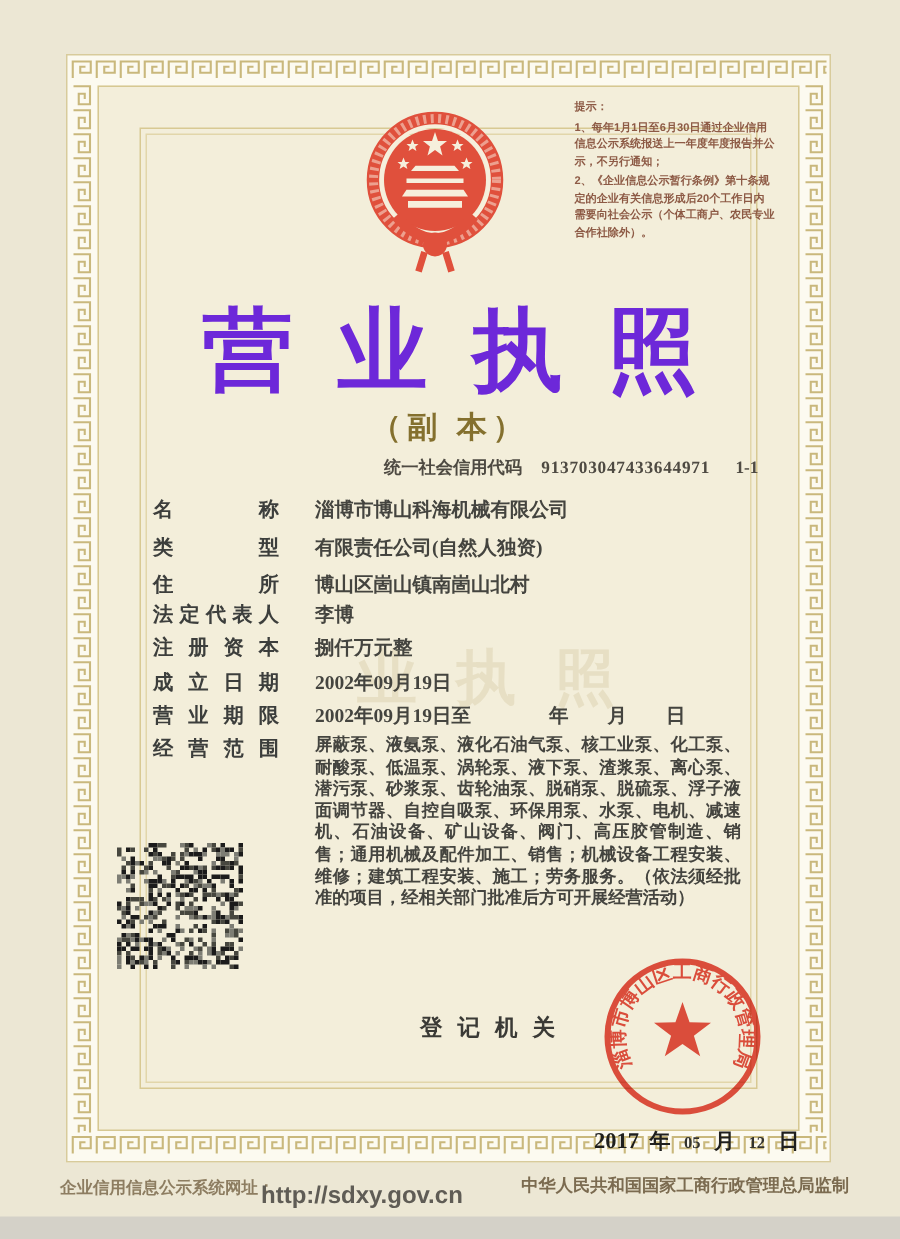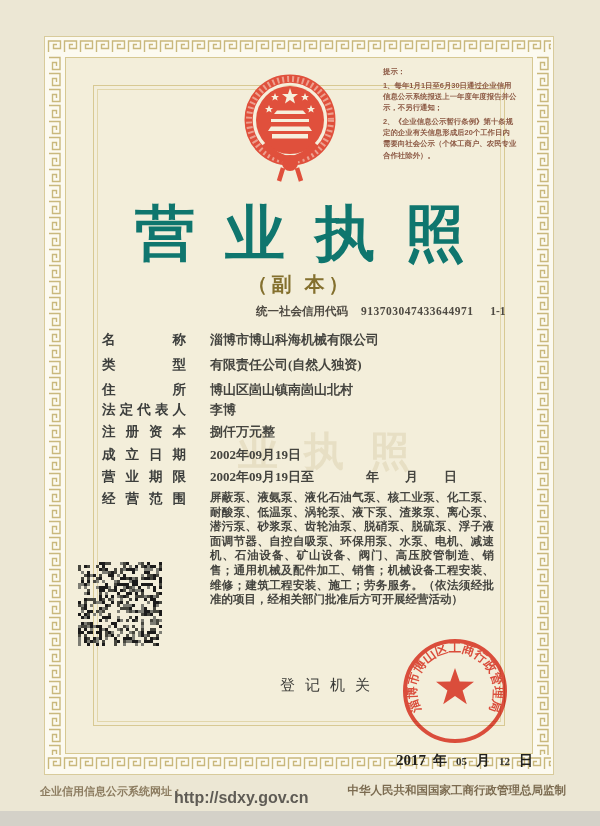--- a/index.html
+++ b/index.html
@@ -23,37 +23,37 @@
   .strip-left .mu,.strip-right .mu{transform:rotate(90deg);}
   
   .emblem{left:244px;top:74px;width:92px;height:112px;}
   
   .notice{left:383px;top:66px;width:172px;transform:scale(0.78);transform-origin:top left;
           color:#8d5a45;font-size:9.5px;line-height:14.5px;font-weight:700;
           font-family:"Liberation Sans","DejaVu Sans",sans-serif;}
   .notice p{margin:0 0 3px 0;}
   
   .title{left:0;right:0;top:194px;text-align:center;font-size:60px;font-weight:700;
-         color:#0f766e;letter-spacing:30px;text-indent:30px;
+         color:#6d28d9;letter-spacing:30px;text-indent:30px;
          font-family:"Liberation Sans","DejaVu Sans",sans-serif;}
   .subtitle{left:0;right:0;top:271px;text-align:center;font-size:20px;font-weight:700;
             color:#84702e;letter-spacing:4px;font-family:Liberation Serif, serif;}
   .credit{left:256px;top:304px;font-size:11.5px;color:#4e4a42;font-weight:700;}
   .credit .code{margin-left:10px;letter-spacing:0.5px;}
   .credit .suffix{margin-left:14px;}
   
   .row{position:absolute;left:102px;width:400px;display:flex;}
   .f-label{width:84px;flex:0 0 84px;text-align:justify;text-align-last:justify;
            color:#3c3e3c;font-size:13.5px;font-weight:700;}
   .f-value{margin-left:24px;color:#44443f;font-size:13px;font-weight:600;width:284px;}
   .scope .f-value{font-size:11.5px;line-height:14.6px;text-align:justify;}
   
   .qr{left:78px;top:562px;width:84px;height:84px;}
   
-  .registry{left:280px;top:676px;font-size:15px;font-weight:400;color:#3a3a36;letter-spacing:10px;}
+  .registry{left:280px;top:676px;font-size:15px;font-weight:700;color:#3a3a36;letter-spacing:10px;}
   .issue-date{left:396px;top:752px;display:flex;align-items:baseline;color:#1f1f1d;}
   .issue-date .num{font-size:15px;font-weight:700;}
   .issue-date .num.small{font-size:11px;margin:0 2px;color:#33332f;text-align:right;}
   .issue-date .cn{font-size:14px;font-weight:700;margin:0 7px;}
   
   .seal{left:380px;top:616px;width:150px;height:150px;opacity:0.88;mix-blend-mode:multiply;}
   
   .watermark{left:238px;top:424px;font-size:40px;font-weight:700;letter-spacing:26px;
              color:rgba(185,165,108,0.20);white-space:nowrap;}
   

